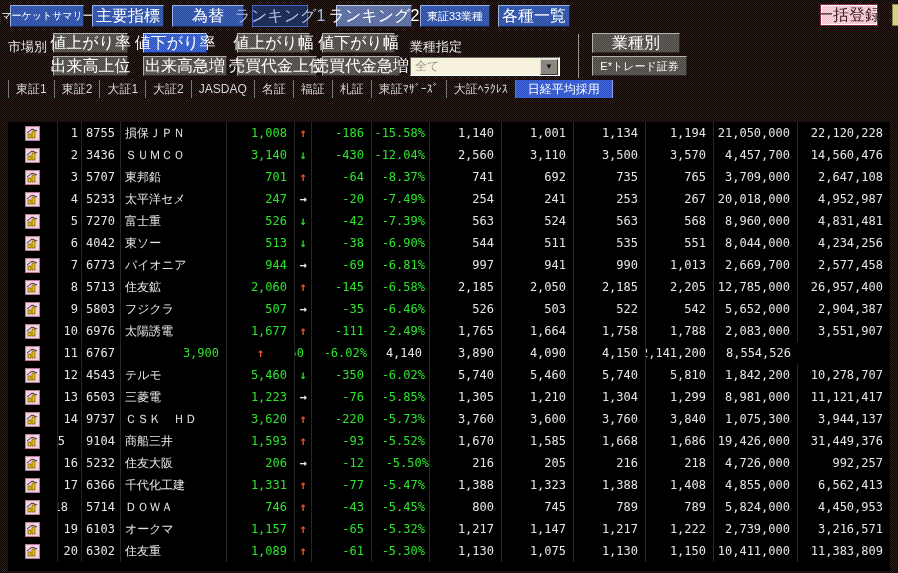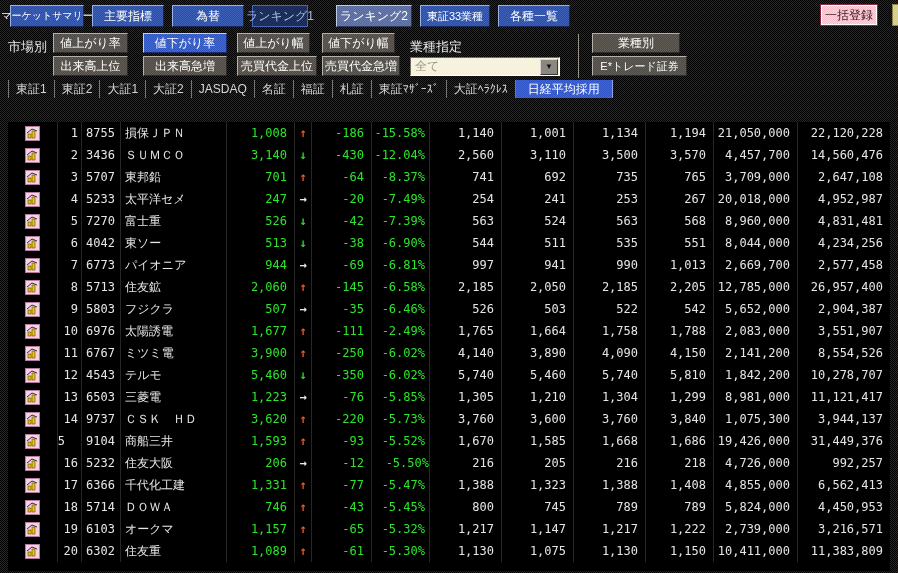--- a/index.html
+++ b/index.html
@@ -6,21 +6,21 @@
   .screen{
     position:relative;width:898px;height:573px;overflow:hidden;
     font-family:"Liberation Sans","DejaVu Sans",sans-serif;
     background-color:#000;
     background-image:conic-gradient(#38221c 25%, #000 0 50%, #38221c 0 75%, #000 0);
     background-size:2px 2px;
   }
   .chk{background-image:conic-gradient(var(--c2) 25%, var(--c1) 0 50%, var(--c2) 0 75%, var(--c1) 0);background-size:2px 2px;background-color:var(--c1);}
   .btn{
     position:absolute;display:flex;align-items:center;justify-content:center;
-    box-sizing:border-box;font-size:12px;color:#fff;cursor:default;white-space:nowrap;
+    box-sizing:border-box;font-size:16px;color:#fff;cursor:default;white-space:nowrap;
     border:1px solid;line-height:1;
   }
   .btn-blue{--c1:#2a4da0;--c2:#3f62b8;border-color:#9db2e2 #16275c #16275c #9db2e2;}
   .btn-pressed{--c1:#18264a;--c2:#243662;border-color:#4a66c0;color:#aabce8;}
   .btn-mid{--c1:#56689a;--c2:#6a7cae;border-color:#c3cce4 #2a3658 #2a3658 #c3cce4;}
   .btn-gray{--c1:#4e4a45;--c2:#615c55;border-color:#b5b1a9 #2e2a27 #2e2a27 #b5b1a9;}
   .btn-sel{--c1:#2f55c0;--c2:#4468d4;border-color:#c2d0f6 #1a2c6e #1a2c6e #c2d0f6;}
   .btn-pink{--c1:#f2bcc8;--c2:#fad8e0;border-color:#8a2840;color:#3c2228;box-shadow:inset 0 0 0 1px #fff;}
   .lbl{position:absolute;color:#e8e8e8;font-size:13px;white-space:nowrap;}
   .vdiv{position:absolute;width:1px;background:#9a948c;}
@@ -72,21 +72,21 @@
   <div class="btn btn-blue chk" style="left:172px;top:5px;width:72px;height:22px;">為替</div>
   <div class="btn btn-pressed chk" style="left:252px;top:5px;width:56px;height:22px;">ランキング1</div>
   <div class="btn btn-mid chk" style="left:336px;top:5px;width:76px;height:22px;">ランキング2</div>
   <div class="btn btn-blue chk" style="left:420px;top:5px;width:70px;height:22px;font-size:11px;">東証33業種</div>
   <div class="btn btn-blue chk" style="left:498px;top:5px;width:72px;height:22px;">各種一覧</div>
   <div class="btn btn-pink chk" style="left:820px;top:4px;width:58px;height:22px;">一括登録</div>
   <div class="clipped"></div>
 
   <div class="lbl" style="left:8px;top:38px;">市場別</div>
   <div class="btn btn-gray chk" style="left:53px;top:33px;width:75px;height:20px;">値上がり率</div>
-  <div class="btn btn-sel chk" style="left:143px;top:33px;width:84px;height:20px;text-align:center;">値下がり率</div>
+  <div class="btn btn-sel chk" style="left:143px;top:33px;width:64px;height:20px;text-align:center;">値下がり率</div>
   <div class="btn btn-gray chk" style="left:237px;top:33px;width:73px;height:20px;">値上がり幅</div>
   <div class="btn btn-gray chk" style="left:322px;top:33px;width:73px;height:20px;">値下がり幅</div>
   <div class="lbl" style="left:410px;top:38px;">業種指定</div>
   <div class="vdiv" style="left:578px;top:34px;height:44px;"></div>
   <div class="btn btn-gray chk" style="left:592px;top:33px;width:88px;height:20px;">業種別</div>
 
   <div class="btn btn-gray chk" style="left:53px;top:56px;width:75px;height:20px;">出来高上位</div>
   <div class="btn btn-gray chk" style="left:143px;top:56px;width:84px;height:20px;">出来高急増</div>
   <div class="btn btn-gray chk" style="left:237px;top:56px;width:80px;height:20px;">売買代金上位</div>
   <div class="btn btn-gray chk" style="left:322px;top:56px;width:78px;height:20px;">売買代金急増</div>
@@ -368,21 +368,20 @@
         <svg width="15" height="15" viewBox="0 0 15 15">
           <rect x="0.5" y="0.5" width="14" height="14" fill="#f6d2e4" stroke="#b87aa0"></rect>
           <rect x="3" y="8" width="3" height="4" fill="#e8c020" stroke="#5a4a00" stroke-width="0.6"></rect>
           <rect x="7" y="5" width="3" height="7" fill="#e8c020" stroke="#5a4a00" stroke-width="0.6"></rect>
           <path d="M2 7 L7 3 L12 5" fill="none" stroke="#303030" stroke-width="1"></path>
         </svg>
       </span>
     </div>
     <div class="td r" style="padding-right:3px;">11</div>
     <div class="td l">6767</div>
-    <div class="td l name">ミツミ電</div>
     <div class="td r grn">3,900</div>
     <div class="td c tick-up">↑</div>
     <div class="td r grn">-250</div>
     <div class="td r grn" style="padding-right:4px;">-6.02%</div>
     <div class="td r">4,140</div>
     <div class="td r">3,890</div>
     <div class="td r">4,090</div>
     <div class="td r">4,150</div>
     <div class="td r">2,141,200</div>
     <div class="td r">8,554,526</div>
@@ -541,21 +540,21 @@
     <div class="td c">
       <span class="icon-wrap">
         <svg width="15" height="15" viewBox="0 0 15 15">
           <rect x="0.5" y="0.5" width="14" height="14" fill="#f6d2e4" stroke="#b87aa0"></rect>
           <rect x="3" y="8" width="3" height="4" fill="#e8c020" stroke="#5a4a00" stroke-width="0.6"></rect>
           <rect x="7" y="5" width="3" height="7" fill="#e8c020" stroke="#5a4a00" stroke-width="0.6"></rect>
           <path d="M2 7 L7 3 L12 5" fill="none" stroke="#303030" stroke-width="1"></path>
         </svg>
       </span>
     </div>
-    <div class="td r" style="padding-right:3px;">18</div>
+    <div class="td r" style="padding-right:13px;">18</div>
     <div class="td l">5714</div>
     <div class="td l name">ＤＯＷＡ</div>
     <div class="td r grn">746</div>
     <div class="td c tick-up">↑</div>
     <div class="td r grn">-43</div>
     <div class="td r grn" style="padding-right:4px;">-5.45%</div>
     <div class="td r">800</div>
     <div class="td r">745</div>
     <div class="td r">789</div>
     <div class="td r">789</div>

